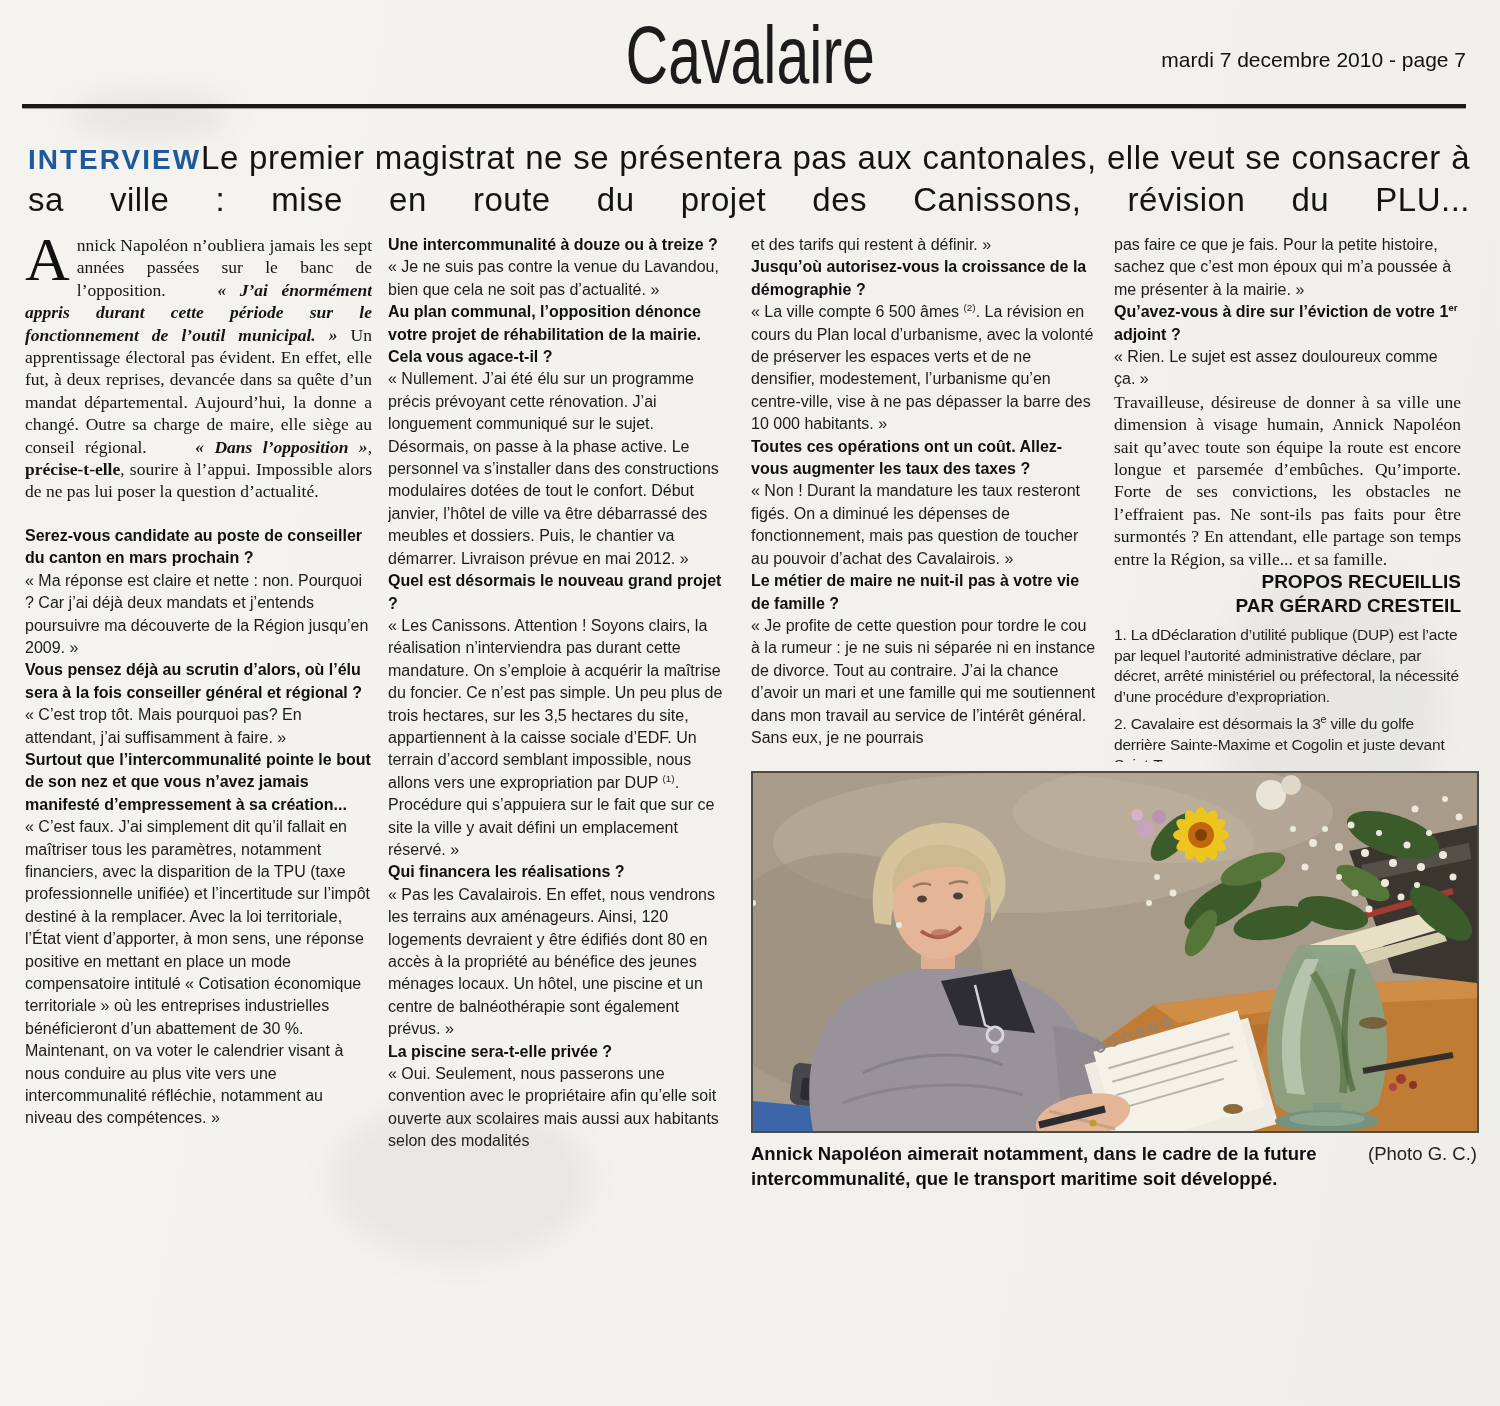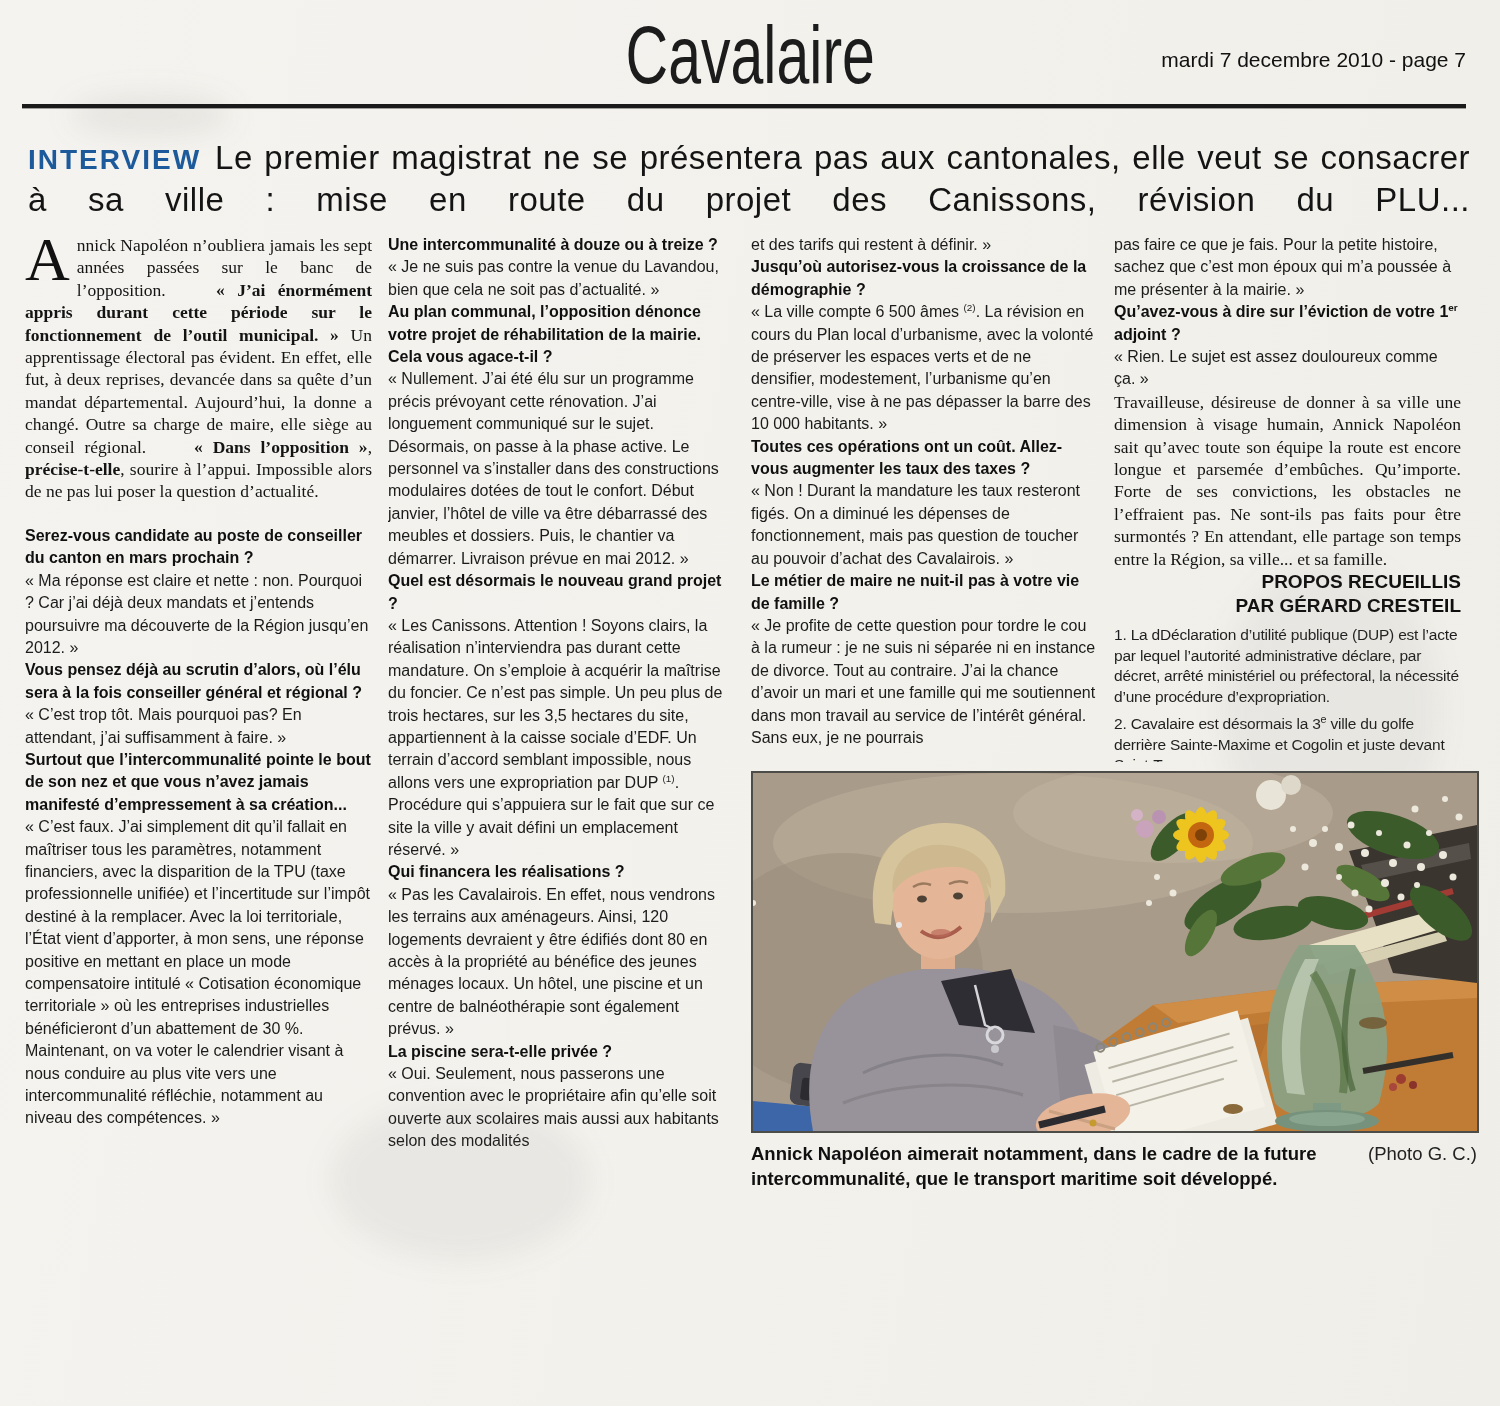--- a/index.html
+++ b/index.html
@@ -45,21 +45,21 @@
   }
 
   
   .lead{
     margin:30px 30px 0 28px;
     font-size:33px;line-height:40px;letter-spacing:.5px;
     text-align:justify;text-align-last:justify;color:#141414;
   }
   .kicker{
     font-weight:700;font-size:28px;letter-spacing:2px;
-    color:#1d5a9b;margin-right:14px;
+    color:#1d5a9b;
   }
 
   
   .columns{display:flex;gap:16px;margin:14px 25px 0 25px;}
   .col{width:347px;flex:0 0 347px;font-size:16px;line-height:22.4px;overflow:hidden;}
   .right-half{flex:1;display:flex;flex-direction:column;}
   .cols-row{display:flex;gap:16px;height:528px;overflow:hidden;}
   .cols-row .col{flex:0 0 347px;}
 
   .blk{margin:0;}
@@ -67,21 +67,21 @@
   .blk.a{color:#1b1b1b;}
   .blk.dropcap,.blk.p-serif{
     font-family:"Liberation Serif",serif;font-size:17.5px;line-height:22.4px;
     text-align:justify;color:#141414;
   }
   .blk.dropcap{margin-bottom:22px;}
   .dropcap-letter{
     float:left;font-size:62px;line-height:46px;padding:2px 7px 0 0;
     font-family:"Liberation Serif",serif;color:#111;
   }
-  .it{margin-left:38px;}
+  .it{font-style:italic;margin-left:38px;}
   .bd{font-weight:700;}
   sup{font-size:.62em;line-height:0;}
   .blk.byline{font-weight:700;text-align:right;font-size:19px;line-height:24px;color:#0f0f0f;}
   .blk.footnote{
     font-size:15.5px;line-height:20.5px;color:#1f1f1f;margin-top:7px;
     letter-spacing:-.2px;
   }
   .blk.footnote sup{font-size:.7em;}
 
   
@@ -112,21 +112,21 @@
     <div class="masthead-rule"></div>
   </div>
 
 
   <div class="lead"><span class="kicker">INTERVIEW</span><span>Le premier magistrat ne se présentera pas aux cantonales, elle veut se consacrer à sa ville : mise en route du projet des Canissons, révision du PLU...</span></div>
 
   <div class="columns">
     <div class="col">
         <div class="blk dropcap"><span class="dropcap-letter">A</span><span>nnick Napoléon n’oubliera jamais les sept années passées sur le banc de l’opposition. </span><span class="it bd">« J’ai énormément appris durant cette période sur le fonctionnement de l’outil municipal. »</span><span> Un apprentissage électoral pas évident. En effet, elle fut, à deux reprises, devancée dans sa quête d’un mandat départemental. Aujourd’hui, la donne a changé. Outre sa charge de maire, elle siège au conseil régional. </span><span class="it bd">« Dans l’opposition »</span><span>, </span><span class="bd">précise-t-elle</span><span>, sourire à l’appui. Impossible alors de ne pas lui poser la question d’actualité.</span></div>
         <div class="blk q"><span>Serez-vous candidate au poste de conseiller du canton en mars prochain ?</span></div>
-        <div class="blk a"><span>« Ma réponse est claire et nette : non. Pourquoi ? Car j’ai déjà deux mandats et j’entends poursuivre ma découverte de la Région jusqu’en 2012. »</span></div>
+        <div class="blk a"><span>« Ma réponse est claire et nette : non. Pourquoi ? Car j’ai déjà deux mandats et j’entends poursuivre ma découverte de la Région jusqu’en 2009. »</span></div>
         <div class="blk q"><span>Vous pensez déjà au scrutin d’alors, où l’élu sera à la fois conseiller général et régional ?</span></div>
         <div class="blk a"><span>« C’est trop tôt. Mais pourquoi pas? En attendant, j’ai suffisamment à faire. »</span></div>
         <div class="blk q"><span>Surtout que l’intercommunalité pointe le bout de son nez et que vous n’avez jamais manifesté d’empressement à sa création...</span></div>
         <div class="blk a"><span>« C’est faux. J’ai simplement dit qu’il fallait en maîtriser tous les paramètres, notamment financiers, avec la disparition de la TPU (taxe professionnelle unifiée) et l’incertitude sur l’impôt destiné à la remplacer. Avec la loi territoriale, l’État vient d’apporter, à mon sens, une réponse positive en mettant en place un mode compensatoire intitulé « Cotisation économique territoriale » où les entreprises industrielles bénéficieront d’un abattement de 30 %. Maintenant, on va voter le calendrier visant à nous conduire au plus vite vers une intercommunalité réfléchie, notamment au niveau des compétences. »</span></div>
       </div>
     <div class="col">
         <div class="blk q"><span>Une intercommunalité à douze ou à treize ?</span></div>
         <div class="blk a"><span>« Je ne suis pas contre la venue du Lavandou, bien que cela ne soit pas d’actualité. »</span></div>
         <div class="blk q"><span>Au plan communal, l’opposition dénonce votre projet de réhabilitation de la mairie. Cela vous agace-t-il ?</span></div>
         <div class="blk a"><span>« Nullement. J’ai été élu sur un programme précis prévoyant cette rénovation. J’ai longuement communiqué sur le sujet. Désormais, on passe à la phase active. Le personnel va s’installer dans des constructions modulaires dotées de tout le confort. Début janvier, l’hôtel de ville va être débarrassé des meubles et dossiers. Puis, le chantier va démarrer. Livraison prévue en mai 2012. »</span></div>

